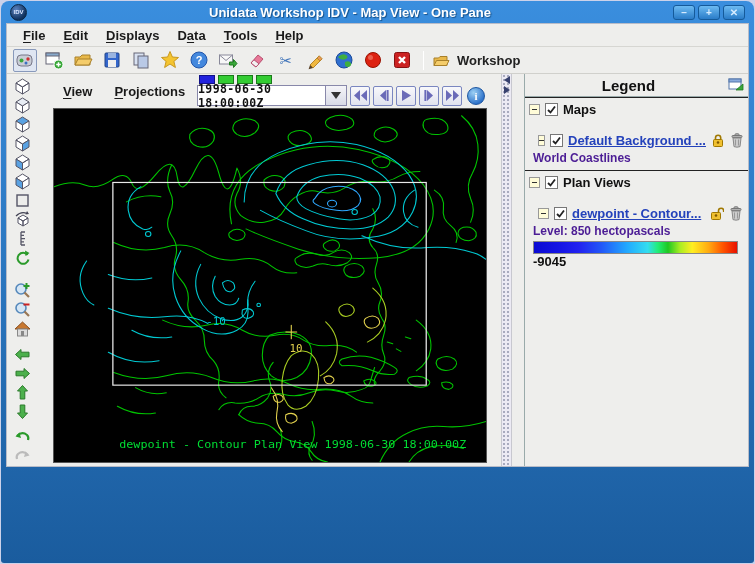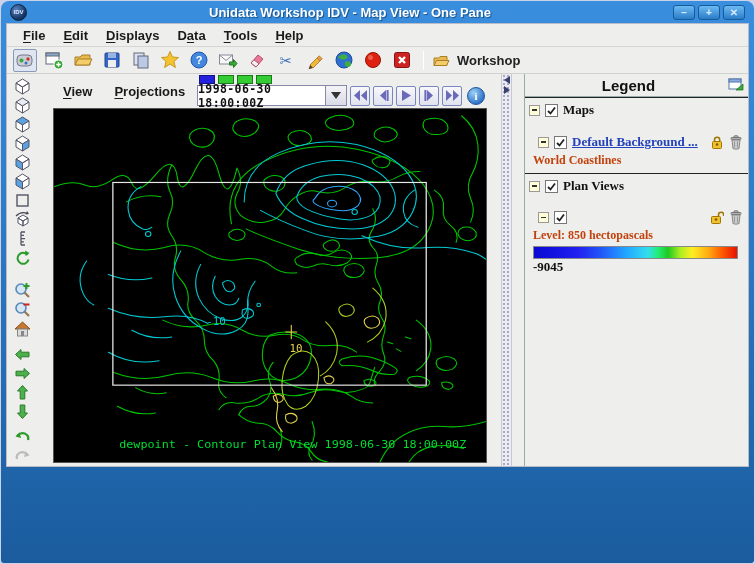--- a/index.html
+++ b/index.html
@@ -41,29 +41,29 @@
   .canvas-wrap{flex:1;margin:1px 2px 3px 4px;border:1px solid #555;background:#000;position:relative;overflow:hidden;}
   .canvas-wrap svg{display:block;width:100%;height:100%;}
   
   .splitter{width:11px;background:#eceaf4;background-image:radial-gradient(#a8aabe 1px,transparent 1.3px);background-size:4px 4px;display:flex;flex-direction:column;align-items:center;padding-top:2px;gap:2px;border-left:1px solid #c8c8d0;border-right:1px solid #c8c8d0;}
   .tri-l{width:0;height:0;border-top:4px solid transparent;border-bottom:4px solid transparent;border-right:6px solid #37406e;}
   .tri-r{width:0;height:0;border-top:4px solid transparent;border-bottom:4px solid transparent;border-left:6px solid #37406e;}
   
   .legend{width:224px;background:#eeeeec;display:flex;flex-direction:column;border-left:1px solid #9aa;}
   .legend-header{height:23px;display:flex;align-items:center;padding:0 4px;border-bottom:1px solid #9aa;}
   .legend-title{flex:1;text-align:center;font-size:15px;font-weight:bold;color:#111;}
-  .lsection{border-top:1px solid #222;padding:2px 0 3px 0;font-family:Liberation Serif, serif;}
+  .lsection{border-top:1px solid #222;padding:2px 0 3px 0;}
   .cat-row,.item-row{display:flex;align-items:center;gap:5px;padding:2px 4px;}
   .item-row{padding-left:13px;margin-top:12px;}
   .cat-label{font-size:13px;font-weight:bold;color:#111;}
   .collapse-box{width:11px;height:11px;background:#fffcd8;border:1px solid #999;display:flex;align-items:center;justify-content:center;}
   .collapse-box::after{content:"";width:5px;height:1.5px;background:#333;}
   .cbox{width:13px;height:13px;background:#fff;border:1px solid #777;display:flex;align-items:center;justify-content:center;}
   .dlink{font-size:13px;font-weight:bold;color:#2442bb;text-decoration:underline;white-space:nowrap;}
-  .subtext{font-size:12px;font-weight:bold;color:#c2410c;padding:1px 20px 2px 8px;}
+  .subtext{font-size:12px;font-weight:bold;color:#4c1d95;padding:1px 20px 2px 8px;}
   .colorbar{height:13px;margin:1px 10px 0 8px;border:1px solid #888;}
   .cbar-labels{display:flex;justify-content:flex-start;font-size:13px;font-weight:bold;color:#111;padding:0 10px 2px 8px;}
   .licons{margin-left:auto;display:flex;gap:6px;align-items:center;padding-right:2px;}
   
   .statusrow{height:25px;display:flex;align-items:center;gap:4px;padding:2px 3px;background:#eeeeec;border-top:1px solid #d8d8d4;}
   .scell{height:20px;background:#eeeeec;box-shadow:inset 1px 1px 0 #9a9a96,inset -1px -1px 0 #ffffff;display:flex;align-items:center;padding:0 6px;font-size:13px;font-weight:bold;color:#1a1a1a;white-space:pre;}
   .scell.c1{width:110px;justify-content:center;}
   .scell.c2{flex:1;}
   .scell.c3{width:108px;}
   u{text-underline-offset:2px;}
@@ -517,20 +517,21 @@
               </div>
             <span class="cat-label">Plan Views</span>
           </div>
           <div class="item-row">
             <div class="collapse-box"></div>
             <div class="cbox">
                 <svg width="11" height="11">
                   <polyline points="2,6 4.5,8.5 9,2.5" fill="none" stroke="#222" stroke-width="1.8"></polyline>
                 </svg>
               </div>
+            <span class="dlink">dewpoint - Contour...</span>
             <span class="licons">
               <svg width="14" height="15">
                   <path d="M8.5,6.5 V4.8 a2.6,2.6 0 0 1 5.2,0 V6" fill="none" stroke="#a07800" stroke-width="1.6"></path>
                   <rect x="1.5" y="6.5" width="9" height="7" rx="1" fill="#f0c030" stroke="#a07800"></rect>
                   <circle cx="6" cy="9.5" r="1.3" fill="#805800"></circle>
                 </svg>
               <svg width="12" height="15">
                   <rect x="4" y="0.8" width="4" height="2" rx="0.8" fill="#b8b8b8" stroke="#777"></rect>
                   <rect x="1" y="2.5" width="10" height="2" rx="0.8" fill="#b0b0b0" stroke="#777"></rect>
                   <path d="M2,5 L3,13.6 Q6,14.8 9,13.6 L10,5 Z" fill="#cccccc" stroke="#888"></path>

